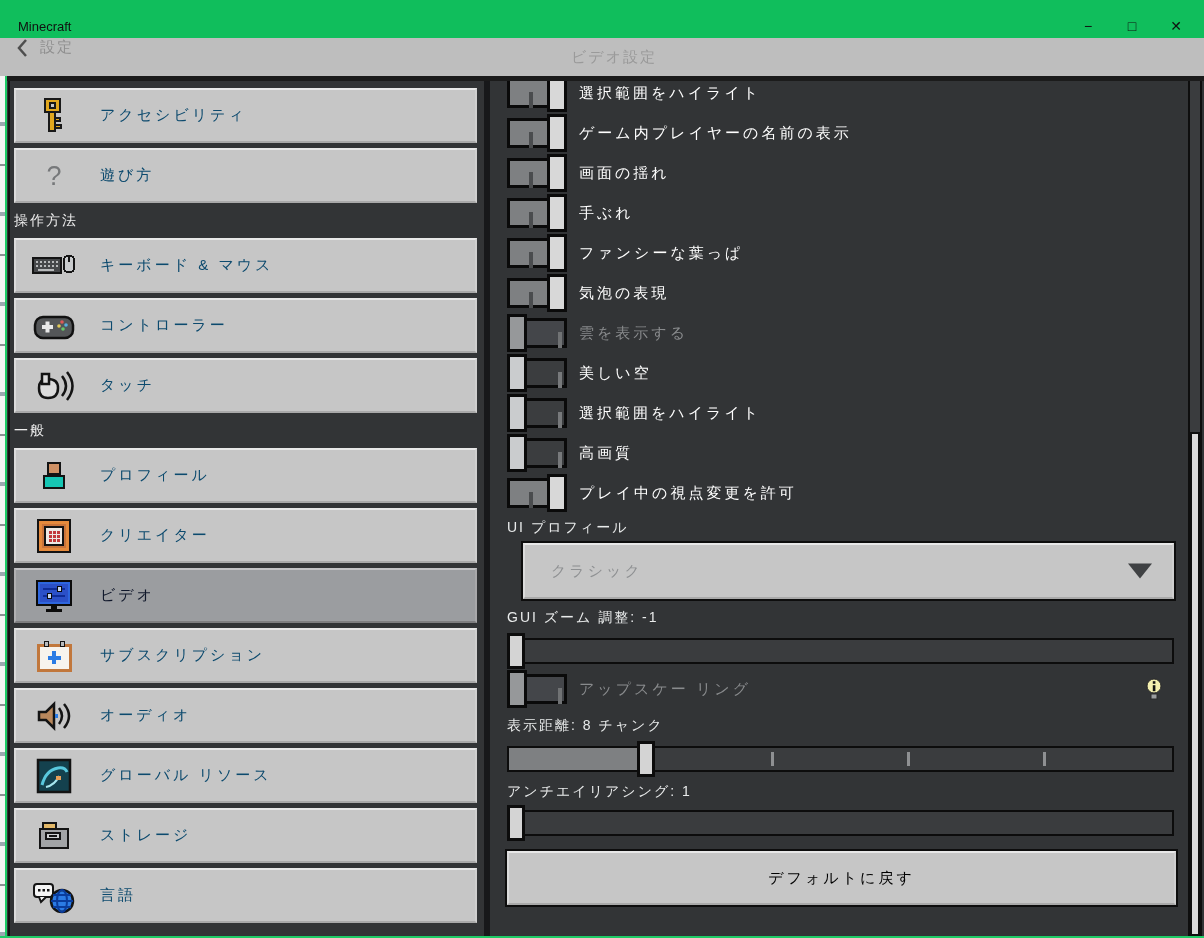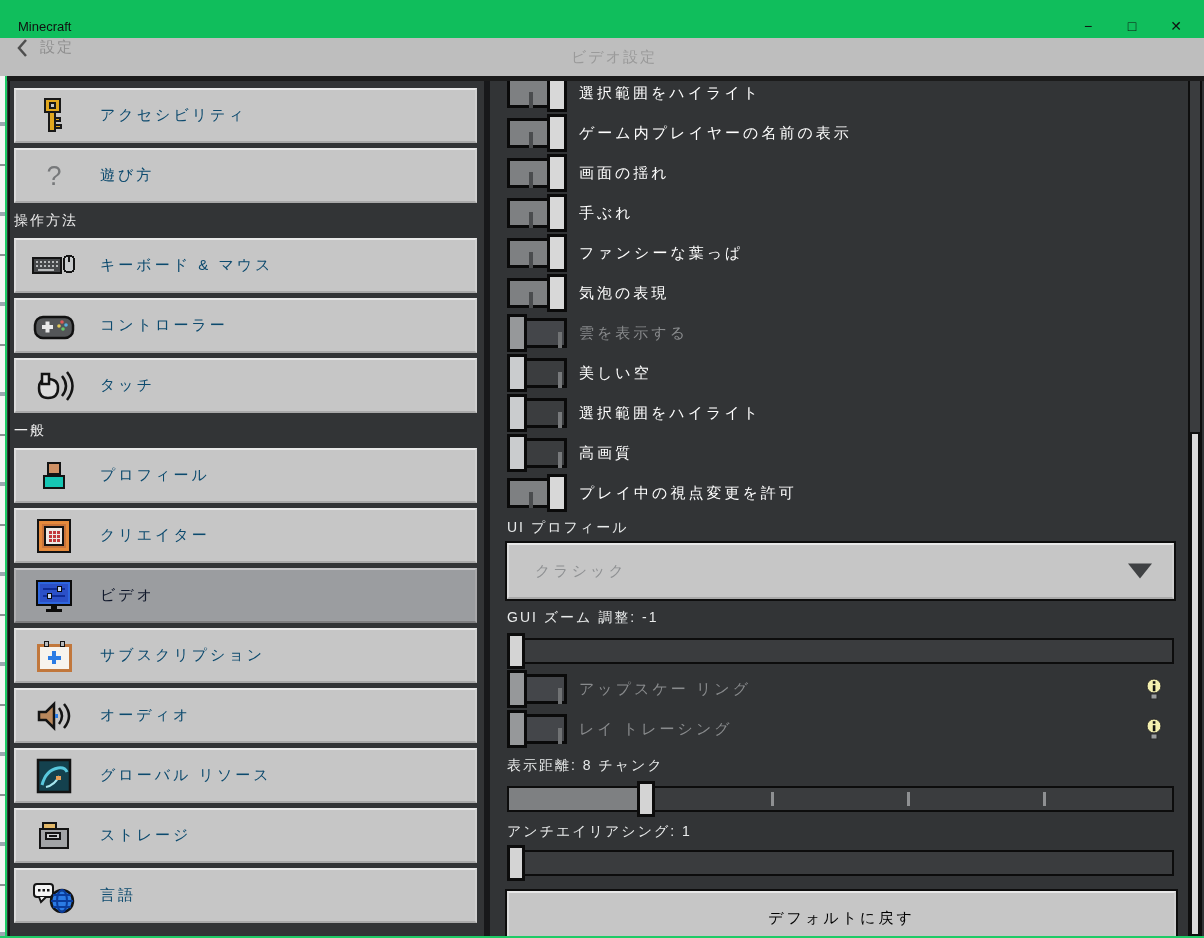--- a/index.html
+++ b/index.html
@@ -54,21 +54,21 @@
   .toggle.off .knob{left:0;background:#CACCCE;}
   .toggle.off-disabled .track{left:14px;background:#44464A;}
   .toggle.off-disabled .bar{left:34px;background:#707274;}
   .toggle.off-disabled .knob{left:0;background:#96989A;}
   .bulb{position:absolute;right:14px;top:50%;transform:translateY(-50%);width:16px;height:24px;}
   
   .field-label{color:#E9EBEB;font-size:14px;letter-spacing:2px;margin:6px 0;white-space:nowrap;}
   
   .bevel{background:#C6C6C6;border:2px solid;border-color:#E8E8E8 #CFCFCF #A9A9A9 #DBDBDB;
          box-shadow:0 0 0 2px #0D0D0D;box-sizing:border-box;}
-  .dropdown{position:relative;height:56px;margin:0 2px 0 0;display:flex;align-items:center;padding-left:26px;cursor:pointer;}
+  .dropdown{position:relative;height:56px;margin:0 2px 0 16px;display:flex;align-items:center;padding-left:26px;cursor:pointer;}
   .dropdown-value{color:#8E9092;font-size:15px;letter-spacing:3px;}
   .dropdown-caret{position:absolute;right:20px;top:50%;transform:translateY(-50%);width:0;height:0;
                   border-left:12px solid transparent;border-right:12px solid transparent;border-top:15px solid #3F4143;}
   
   .slider{position:relative;height:36px;margin:2px 2px 0 0;cursor:pointer;}
   .s-track{position:absolute;left:0;right:0;top:5px;height:26px;background:#3A3C3E;border:2px solid #0C0C0C;box-sizing:border-box;overflow:hidden;}
   .s-fill{position:absolute;left:0;top:0;bottom:0;background:#7E8082;}
   .s-tick{position:absolute;top:4px;bottom:4px;width:3px;background:#8E9092;}
   .s-knob{position:absolute;top:0;width:18px;height:36px;background:#D4D4D4;border:3px solid #0C0C0C;box-sizing:border-box;}
   .reset-btn{height:54px;margin:10px 2px 0 0;display:flex;align-items:center;justify-content:center;cursor:pointer;}
@@ -437,37 +437,20 @@
         <span class="row-label">アップスケー リング</span>
         <span class="bulb">
           <svg width="16" height="24" viewBox="0 0 16 24">
             <circle cx="8" cy="9" r="7" fill="#F3EFAF" stroke="#2A2A2A" stroke-width="1"></circle>
             <rect x="6.8" y="4.2" width="2.6" height="2.6" fill="#141414"></rect>
             <rect x="6.8" y="8.2" width="2.6" height="6" fill="#141414"></rect>
             <rect x="5" y="17" width="6" height="5" fill="#9A9C9E" stroke="#2A2A2A" stroke-width="1"></rect>
           </svg>
         </span>
       </div>
-      <div class="row off-disabled">
-        <span class="toggle off-disabled">
-            <span class="track">
-              <span class="bar"></span>
-            </span>
-            <span class="knob"></span>
-          </span>
-        <span class="row-label">レイ トレーシング</span>
-        <span class="bulb">
-          <svg width="16" height="24" viewBox="0 0 16 24">
-            <circle cx="8" cy="9" r="7" fill="#F3EFAF" stroke="#2A2A2A" stroke-width="1"></circle>
-            <rect x="6.8" y="4.2" width="2.6" height="2.6" fill="#141414"></rect>
-            <rect x="6.8" y="8.2" width="2.6" height="6" fill="#141414"></rect>
-            <rect x="5" y="17" width="6" height="5" fill="#9A9C9E" stroke="#2A2A2A" stroke-width="1"></rect>
-          </svg>
-        </span>
-      </div>
 
       <div class="field-label" style="margin-top:8px">表示距離: 8 チャンク</div>
       <div class="slider">
         <span class="s-track">
           <span class="s-fill" style="width: 20.5%;"></span>
           <span class="s-tick" style="left: 39.5%;"></span>
           <span class="s-tick" style="left: 60%;"></span>
           <span class="s-tick" style="left: 80.5%;"></span>
         </span>
         <span class="s-knob" style="left: 19.5%;"></span>

